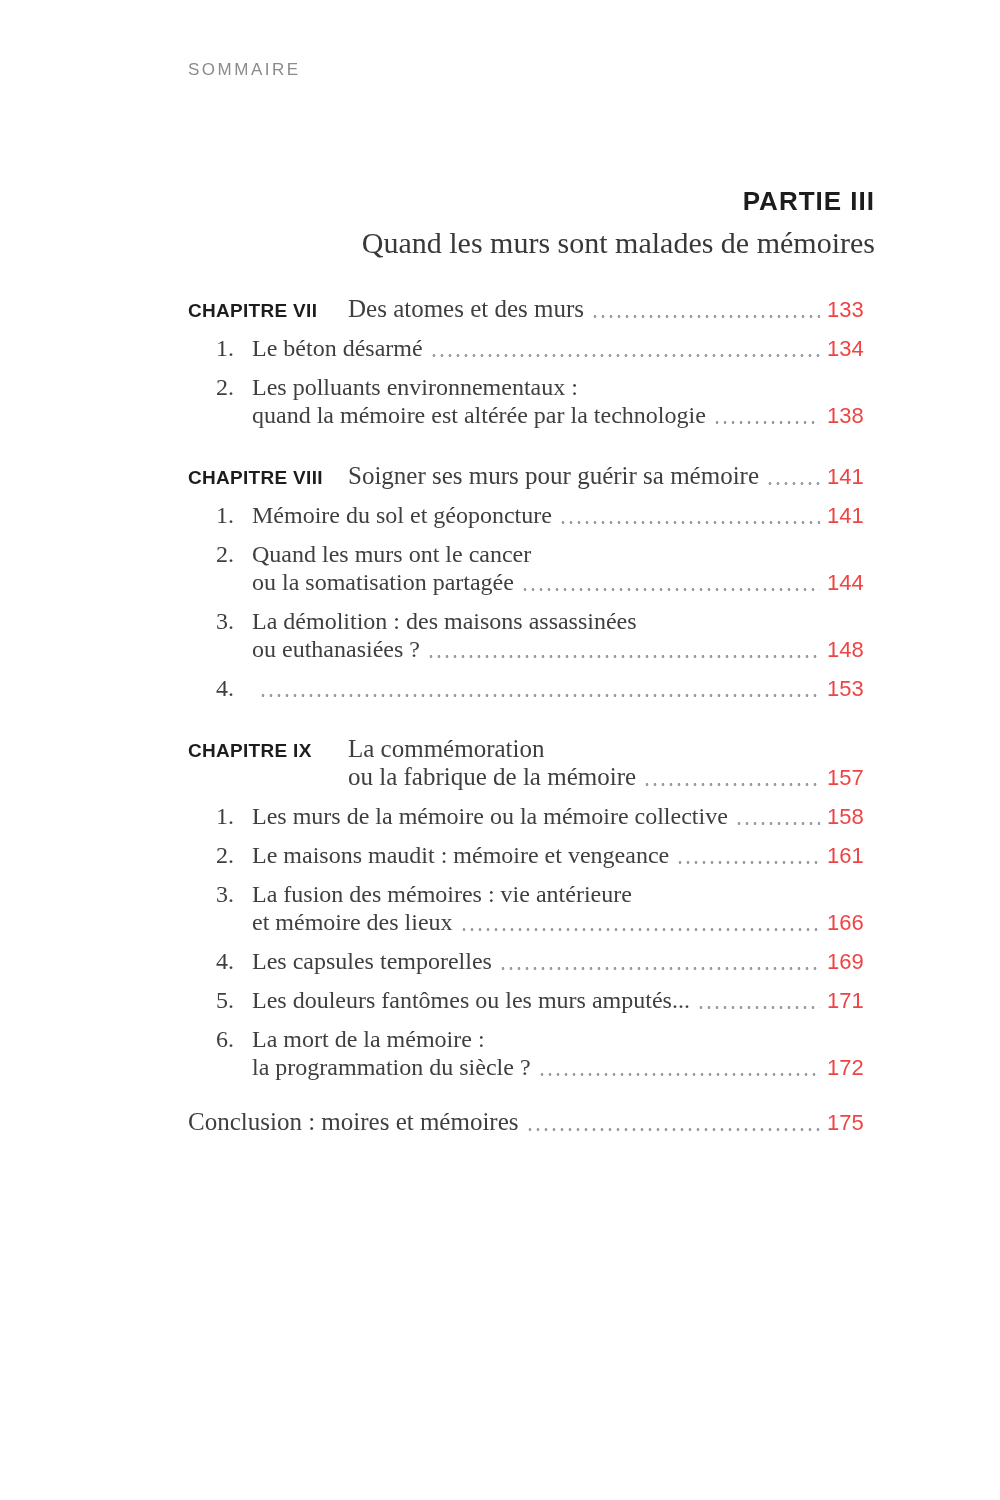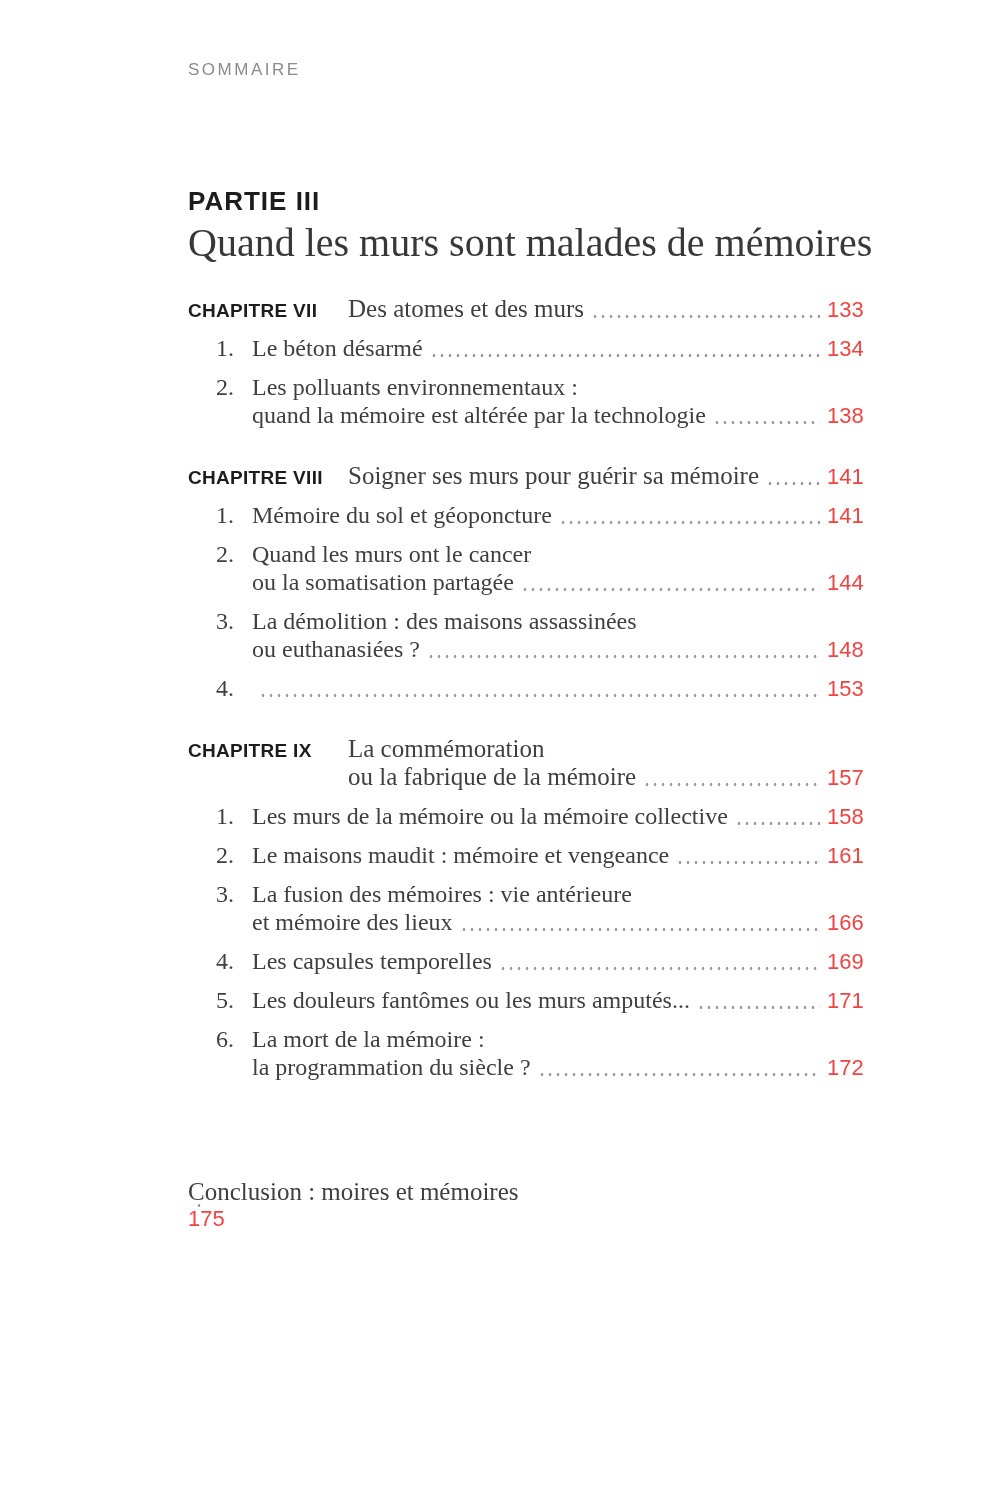--- a/index.html
+++ b/index.html
@@ -16,29 +16,29 @@
   .running-head {
     position: absolute; left: 188px; top: 60px;
     font-family: "Liberation Sans", sans-serif;
     font-size: 17px; letter-spacing: 2.5px;
     color: #8b8b8b; font-weight: 400;
   }
 
   .content { position: absolute; left: 188px; top: 186px; width: 687px; }
 
   .part-label {
-    text-align: left;
+    text-align: right;
     font-family: "Liberation Sans", sans-serif;
     font-weight: bold; font-size: 26px; letter-spacing: 1px;
     color: #1d1d1d; line-height: 31px;
   }
   .part-title {
-    text-align: left;
+    text-align: right;
     font-family: "Liberation Serif", serif;
-    font-weight: 400; font-size: 40px;
+    font-weight: 400; font-size: 30px;
     color: #383838; line-height: 40px; margin-top: 6px;
   }
 
   .toc { margin-top: 28px; }
   .chapter-block { margin-top: 26px; }
   .chapter-block:first-child { margin-top: 0; }
 
   .chapter-row, .item { display: flex; align-items: baseline; margin-top: 32px; }
   .chap-label {
     flex: 0 0 160px; white-space: nowrap;
@@ -66,21 +66,21 @@
     background-size: 8px 3px;
     background-position: left center;
     background-repeat: repeat-x;
   }
   .pg {
     flex: 0 0 48px; text-align: left;
     font-family: "Liberation Sans", sans-serif;
     font-size: 22px; color: #ef4444; font-weight: 400;
   }
 
-  .conclusion { margin-top: 96px; flex-direction: column; }
+  .conclusion { margin-top: 26px; }
   .conclusion .txt { font-size: 25px; color: #3f3f3f; line-height: 28px; }
 </style>
 </head>
 <body>
 
 <div class="page">
   <div class="running-head">SOMMAIRE</div>
 
   <div class="content">
     <div class="part-label">PARTIE III</div>

